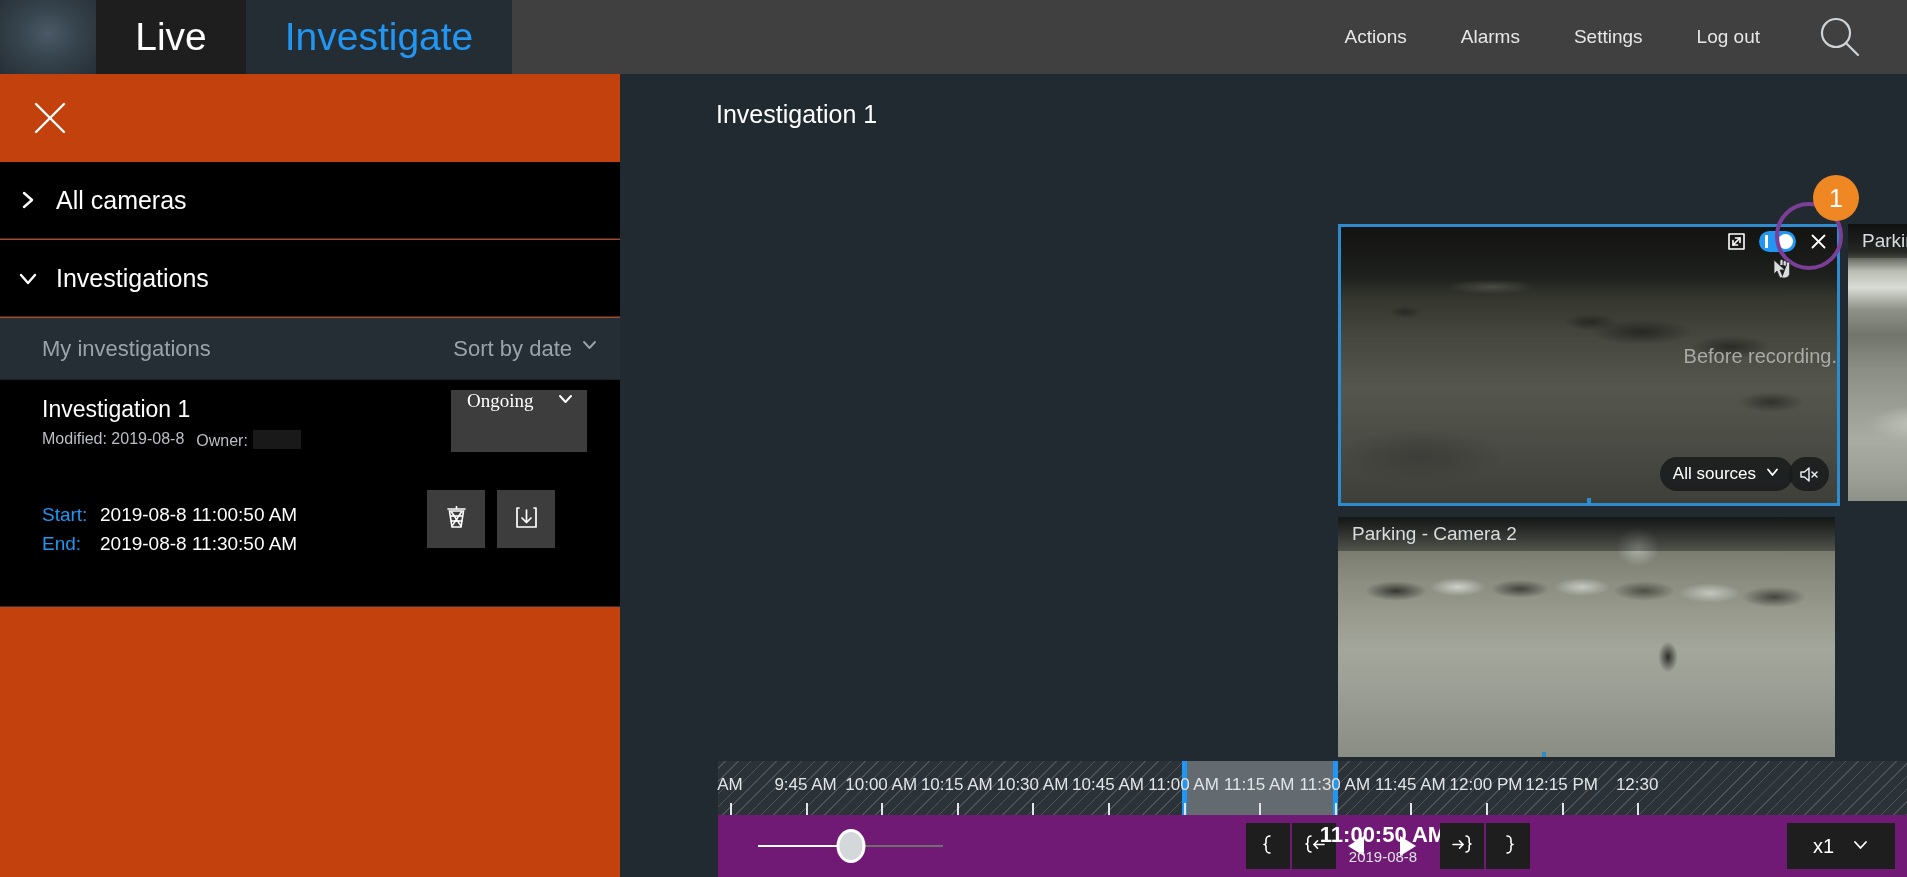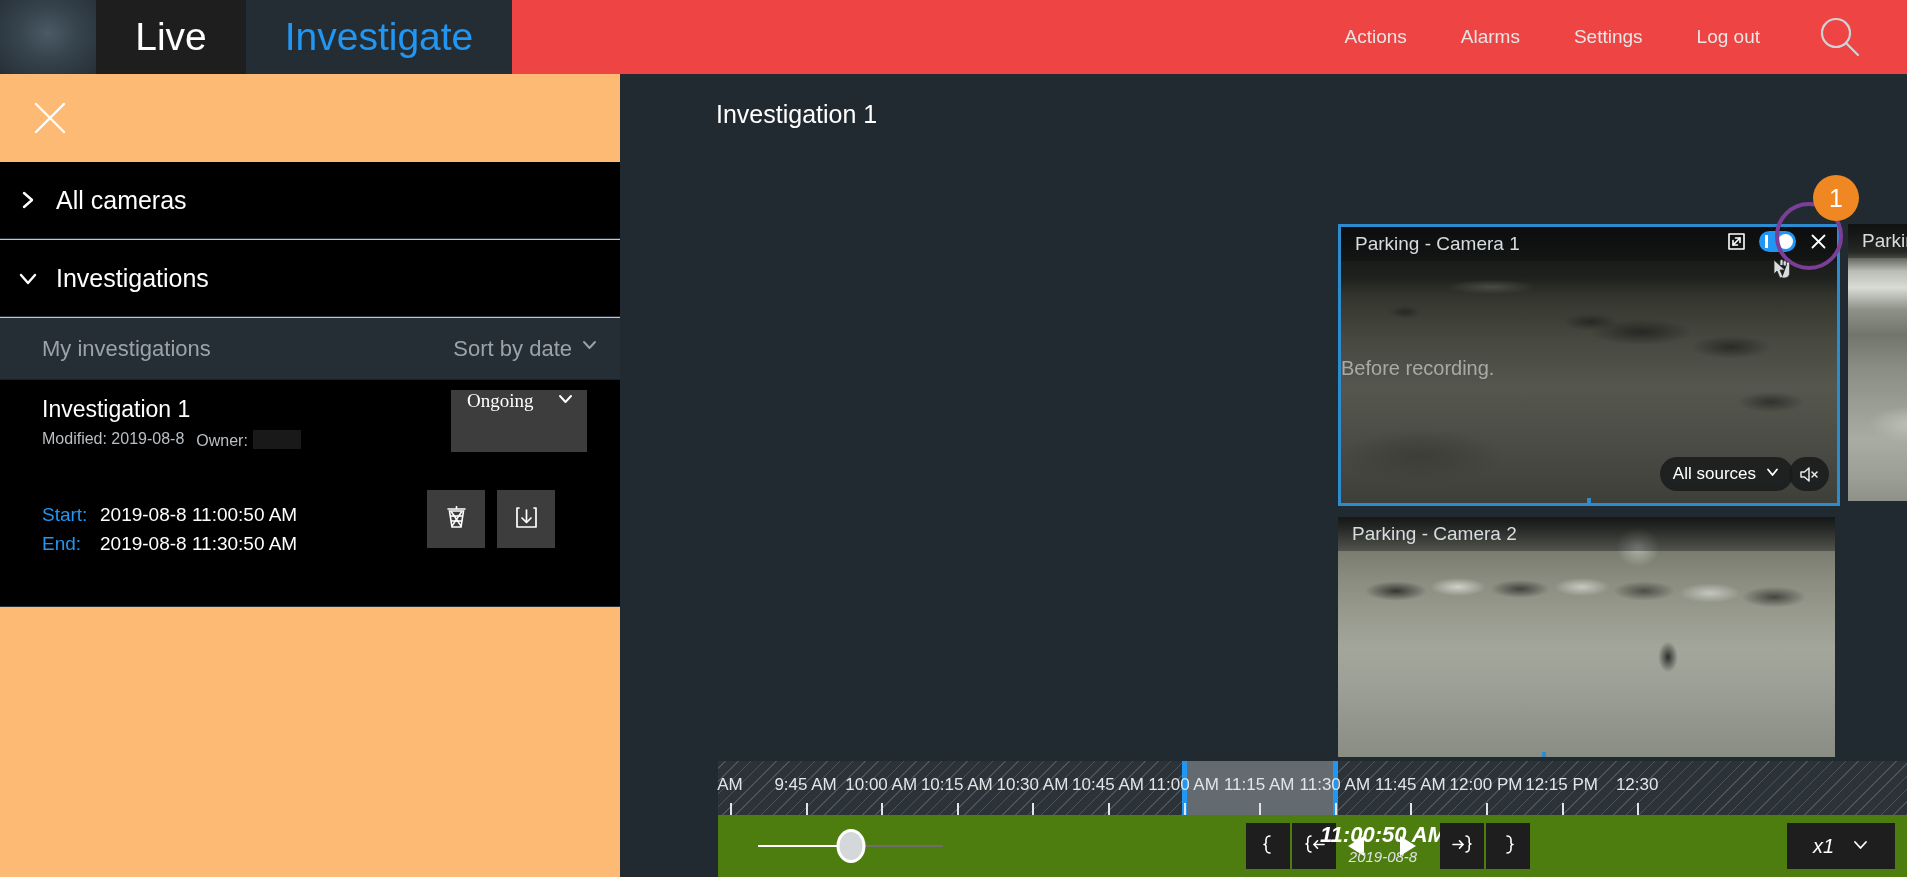--- a/index.html
+++ b/index.html
@@ -8,21 +8,21 @@
     background: #1c2329;
     font-family: "Liberation Sans", sans-serif;
     overflow: hidden;
     color: #e8eaec;
   }
   #app { position: relative; width: 1907px; height: 877px; background:#222a31; }
 
   
   .topbar {
     position:absolute; top:0; left:0; width:1907px; height:74px;
-    background:#ef4444;
+    background:#404040;
   }
   .logo-tile {
     position:absolute; left:0; top:0; width:96px; height:74px;
     background:#2b3740;
     background-image: radial-gradient(ellipse at 50% 45%, #4a5a66 0%, #36434d 45%, #262f36 100%);
   }
   .tab {
     position:absolute; top:0; height:74px; display:flex; align-items:center;
     justify-content:center; cursor:pointer; font-weight:400;
   }
@@ -39,21 +39,21 @@
   .navlink.active-underline::after{
     content:""; position:absolute; left:22px; right:22px; bottom:14px; height:18px; background:#24303a;
     z-index:-1;
   }
   .search-btn { position:absolute; right:38px; top:8px; width:58px; height:58px; cursor:pointer; }
   .search-btn svg { width:58px; height:58px; }
 
   
   .sidebar {
     position:absolute; left:0; top:74px; width:620px; height:803px;
-    background:#fdba74;
+    background:#c2410c;
     padding-left:20px;
   }
   .sidebar-close {
     position:absolute; left:26px; top:20px; width:48px; height:48px; cursor:pointer;
   }
   .sidebar-close svg { width:48px; height:48px; }
   .side-section {
     position:absolute; left:0; width:620px; height:77px; background:#000000;
     display:flex; align-items:center; cursor:pointer;
     border-bottom:1px solid #2a3138;
@@ -139,21 +139,21 @@
   #tile1 .noise { position:absolute; inset:0; opacity:.5;
     background:
       radial-gradient(ellipse 70px 18px at 300px 105px, #0b0b0b 0%, rgba(0,0,0,0) 72%),
       radial-gradient(ellipse 55px 16px at 390px 120px, #0d0d0d 0%, rgba(0,0,0,0) 72%),
       radial-gradient(ellipse 46px 14px at 430px 175px, #111 0%, rgba(0,0,0,0) 72%),
       radial-gradient(ellipse 38px 12px at 250px 95px, #101010 0%, rgba(0,0,0,0) 72%),
       radial-gradient(ellipse 22px 9px  at 64px 85px,  #161616 0%, rgba(0,0,0,0) 72%),
       radial-gradient(ellipse 60px 10px at 150px 60px, #6b6a60 0%, rgba(0,0,0,0) 75%);
   }
   #tile1 .overlay-msg {
-    position:absolute; left:0; right:0; top:130px; text-align:left;
+    position:absolute; left:0; right:0; top:118px; text-align:right;
     font-size:20px; color:#a9aaa6;
   }
   .src-bar {
     position:absolute; right:8px; bottom:12px; display:flex; align-items:center; gap:2px; z-index:12;
   }
   .src-pill {
     height:34px; border-radius:17px; background:rgba(24,26,27,.84);
     display:flex; align-items:center; padding:0 13px; gap:9px; color:#fff; font-size:17px; cursor:pointer;
   }
   .src-pill svg { width:15px; height:15px; }
@@ -215,21 +215,21 @@
     position:absolute; top:0; height:54px; background:#646b70; z-index:3;
     background-image:none;
   }
   .tl-sel-edge { position:absolute; top:0; width:5px; height:54px; background:#2196f3; z-index:6; cursor:ew-resize;}
   .tl-labels { position:absolute; left:0; top:0; width:100%; height:54px; z-index:8;text-align:center; }
   .tl-tick { position:absolute; top:0; height:54px; }
   .tl-tick .lab { position:absolute; left:50%; transform:translateX(-50%); top:14px; font-size:17px; color:#e2e5e7; white-space:nowrap;}
   .tl-tick .ln { position:absolute; left:50%; top:42px; width:2px; height:12px; background:#e2e5e7; }
 
   
-  .playbar { position:absolute; left:718px; top:815px; width:1189px; height:62px; background:#4d7c0f;font-style:italic; }
+  .playbar { position:absolute; left:718px; top:815px; width:1189px; height:62px; background:#701a75; }
   .zoom-slider { position:absolute; left:40px; top:28px; width:185px; height:6px; }
   .zs-line { position:absolute; left:0; top:2px; width:100%; height:2px; background:#6e6e6e; }
   .zs-fill { position:absolute; left:0; top:2px; width:54%; height:2px; background:#ffffff; }
   .zs-knob { position:absolute; left:50%; top:-11px; width:23px; height:28px; border-radius:50%; background:#d5d8da;
              box-shadow:0 0 0 3px #fff; transform:translateX(-50%); cursor:pointer; }
   .ctrl-group { position:absolute; top:8px; height:46px; display:flex; }
   .ctrl-btn { width:44px; height:46px; background:#1e1e1e; display:flex; align-items:center; justify-content:center; cursor:pointer; }
   .ctrl-btn + .ctrl-btn { margin-left:2px; }
   .ctrl-btn svg { width:23px; height:23px; }
   #grp-left { left:528px; }
@@ -374,23 +374,20 @@
   </div>
 
   <div class="main">
     <div class="main-title">Investigation 1</div>
 
     <div class="tiles">
 
       <div class="tile" id="tile1">
         <div class="cam-img"></div>
         <div class="noise"></div>
-        <div class="tile-header">
-          <span class="cam-name">Parking - Camera 1</span>
-        </div>
         <div class="tile-ctrls">
           <span class="ic">
             <svg viewBox="0 0 21 21" fill="none" stroke="#ffffff" stroke-width="1.6" stroke-linecap="round" stroke-linejoin="round">
               <rect x="3" y="3" width="15" height="15"></rect>
               <line x1="7" y1="14" x2="14" y2="7"></line>
               <polyline points="9.5,7 14,7 14,11.5"></polyline>
               <polyline points="11.5,14 7,14 7,9.5"></polyline>
             </svg>
           </span>
           <span class="toggle-pill"></span>

